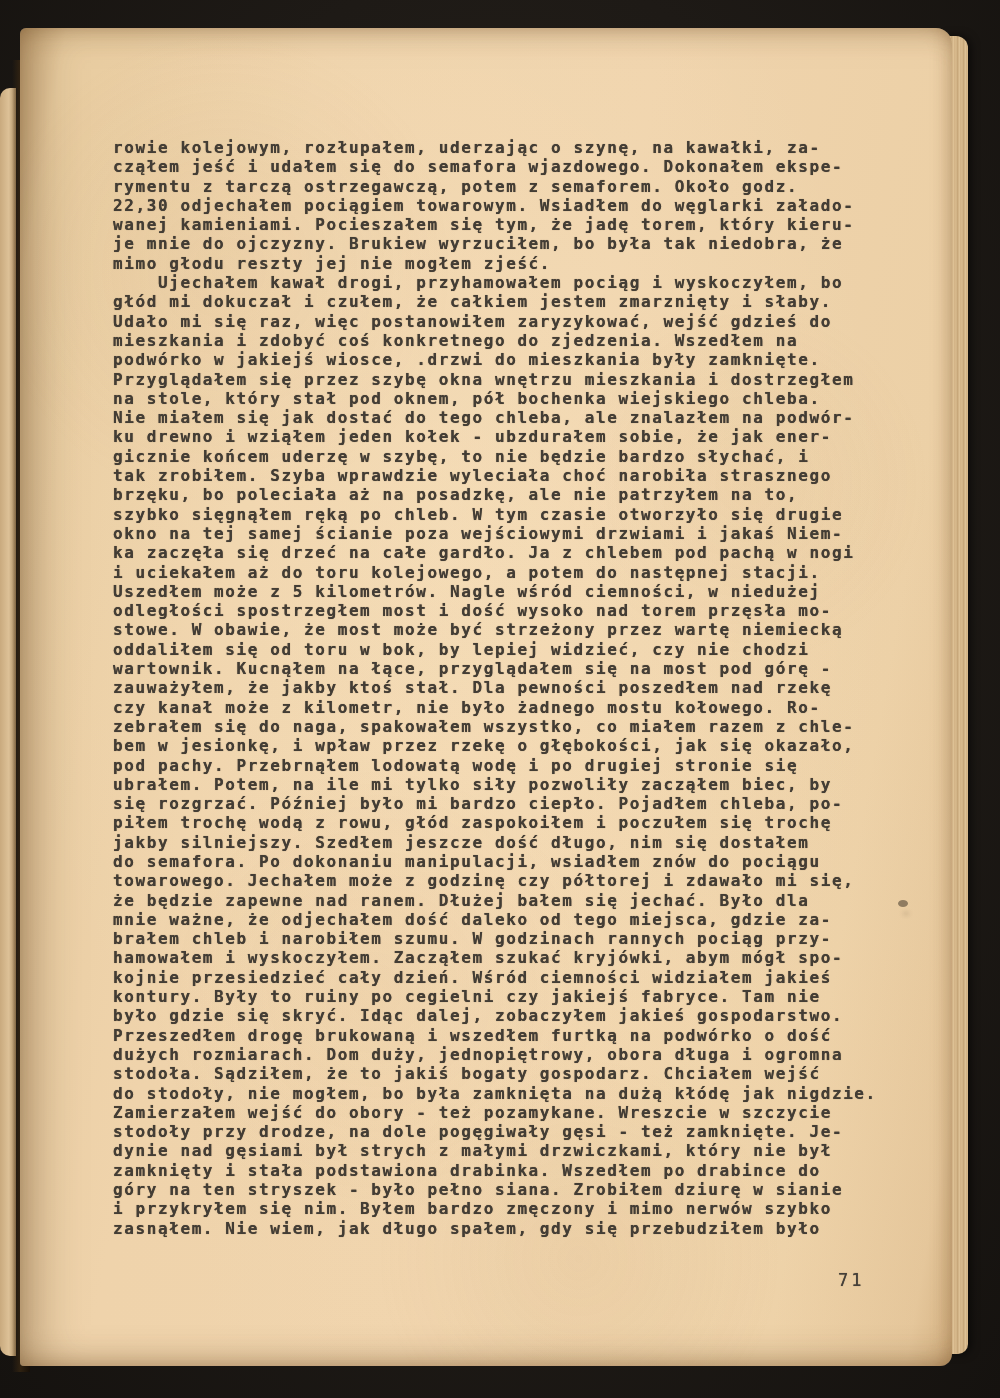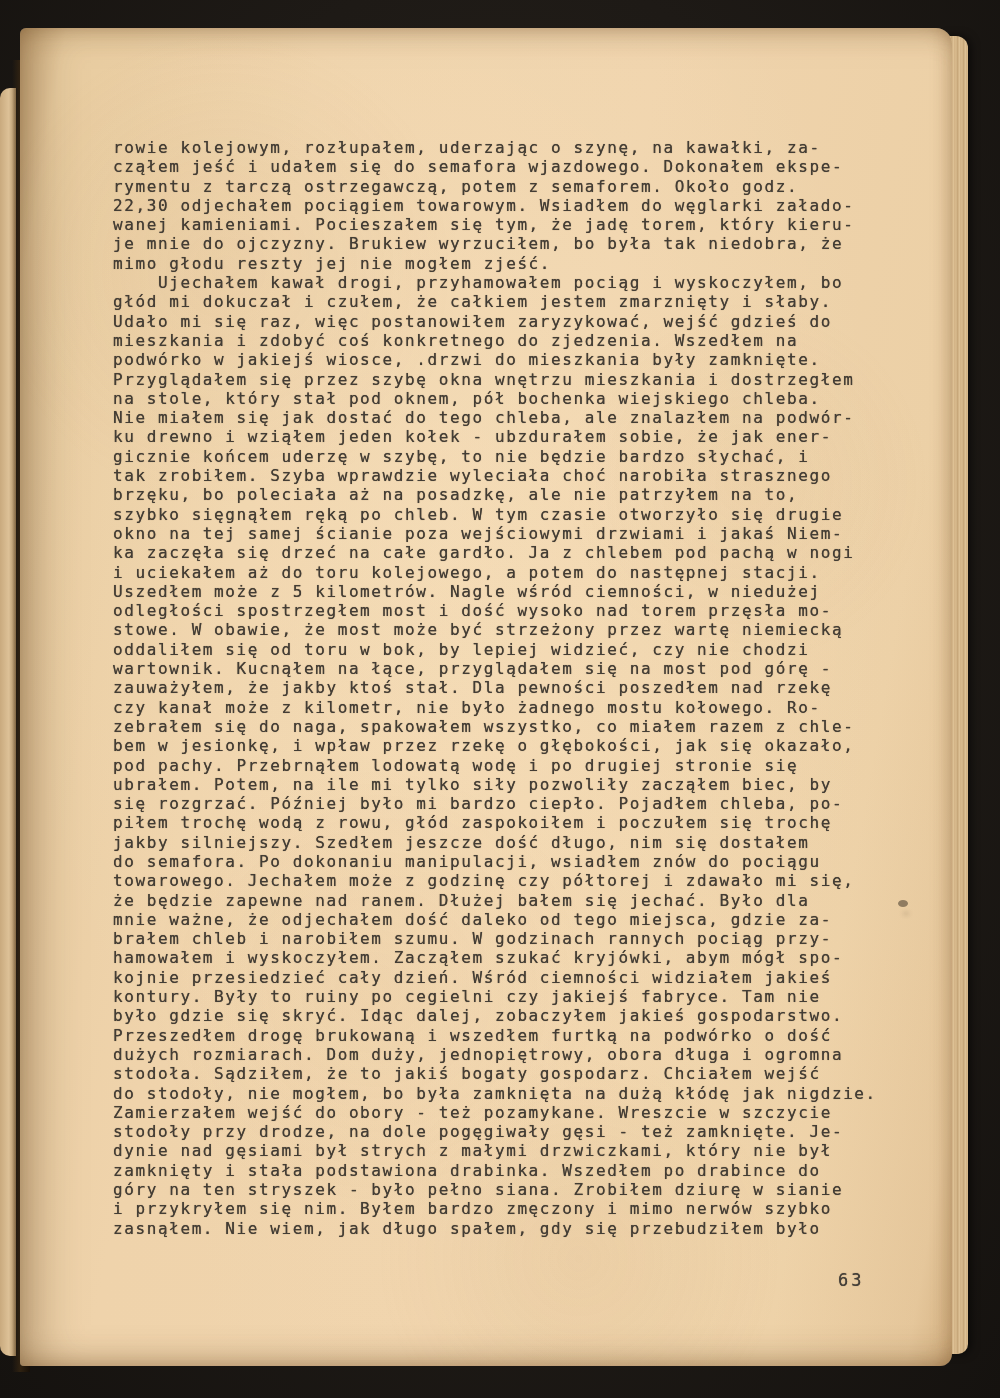--- a/index.html
+++ b/index.html
@@ -88,20 +88,21 @@
     position: absolute;
     left: 93px;
     top: 110px;
     width: 806px;
     color: #433d35;
     font-family: "DejaVu Sans Mono", "Liberation Mono", monospace;
     font-size: 16px;
     line-height: 19.3px;
     letter-spacing: 1.6px;
     text-shadow: 0 0 0.7px rgba(62,52,40,0.85);
+    font-weight: bold;
   }
   .typewriter-paragraph {
     white-space: pre-wrap;
     margin: 0;
   }
   .page-number {
     position: absolute;
     left: 818px;
     top: 1242px;
     color: #45403a;
@@ -186,15 +187,15 @@
 stodoły przy drodze, na dole pogęgiwały gęsi - też zamknięte. Je-
 dynie nad gęsiami był strych z małymi drzwiczkami, który nie był
 zamknięty i stała podstawiona drabinka. Wszedłem po drabince do
 góry na ten stryszek - było pełno siana. Zrobiłem dziurę w sianie
 i przykryłem się nim. Byłem bardzo zmęczony i mimo nerwów szybko
 zasnąłem. Nie wiem, jak długo spałem, gdy się przebudziłem było</p>
     </div>
 
     <div class="ink-smudge"></div>
 
-    <div class="page-number">63</div>
+    <div class="page-number">71</div>
   </div>
 </div>
 
 </body></html>

